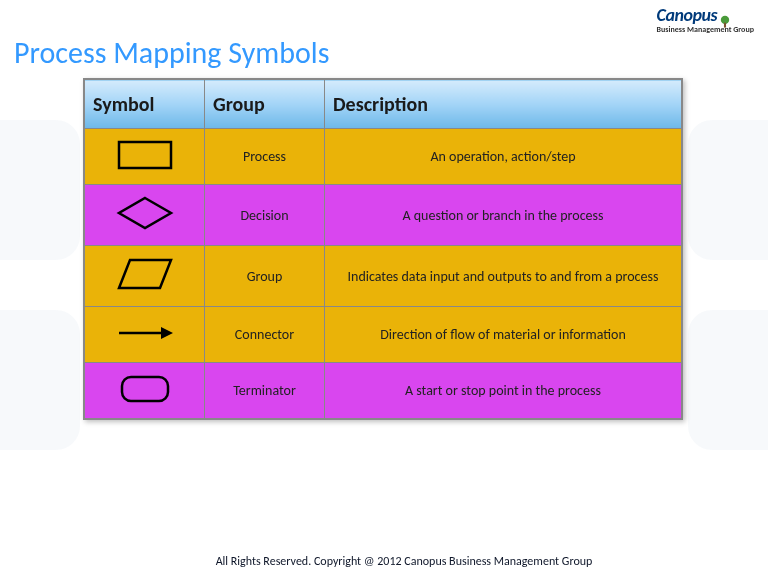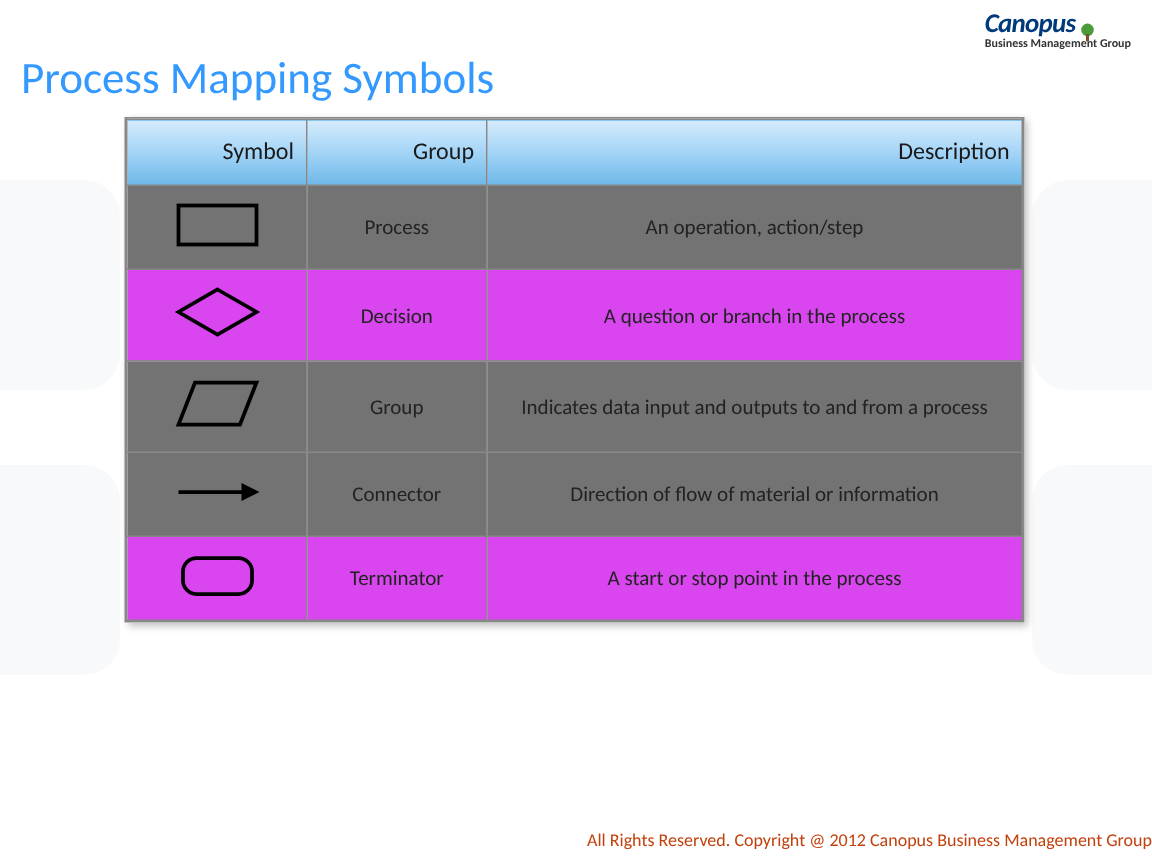--- a/index.html
+++ b/index.html
@@ -54,49 +54,49 @@
     border: 1px solid #888;
     box-shadow: 2px 2px 5px rgba(0,0,0,0.25);
   }
   table {
     width: 100%;
     border-collapse: collapse;
   }
   th {
     background: linear-gradient(to bottom, #d4ebfc 0%, #a3d4f7 50%, #6db8e8 100%);
     color: #1a1a1a;
-    font-weight: normal;
-    font-size: 16px;
+    font-weight: bold;
+    font-size: 20px;
     padding: 12px 8px;
     border: 1px solid #888;
-    text-align: right;
+    text-align: left;
   }
   th.col-symbol { width: 120px; }
   th.col-name { width: 120px; }
   td {
     border: 1px solid #888;
     padding: 10px 12px;
     font-size: 14px;
     color: #222;
     vertical-align: middle;
     height: 56px;
   }
-  tr.odd td { background: #737373; }
+  tr.odd td { background: #eab308; }
   tr.even td { background: #d946ef; }
   td.sym { text-align: center; }
   td.name { text-align: center; }
   td.desc { text-align: center; }
   .footer {
     position: absolute;
     bottom: 8px;
     left: 0;
     width: 100%;
-    text-align: right;
+    text-align: center;
     font-size: 12px;
-    color: #c2410c;
+    color: #0f172a;
     padding-left: 40px;
   }
   .bg-square {
     position: absolute;
     border-radius: 24px;
     background: #f2f5f8;
     opacity: 0.6;
     z-index: -1;
   }
 </style>

